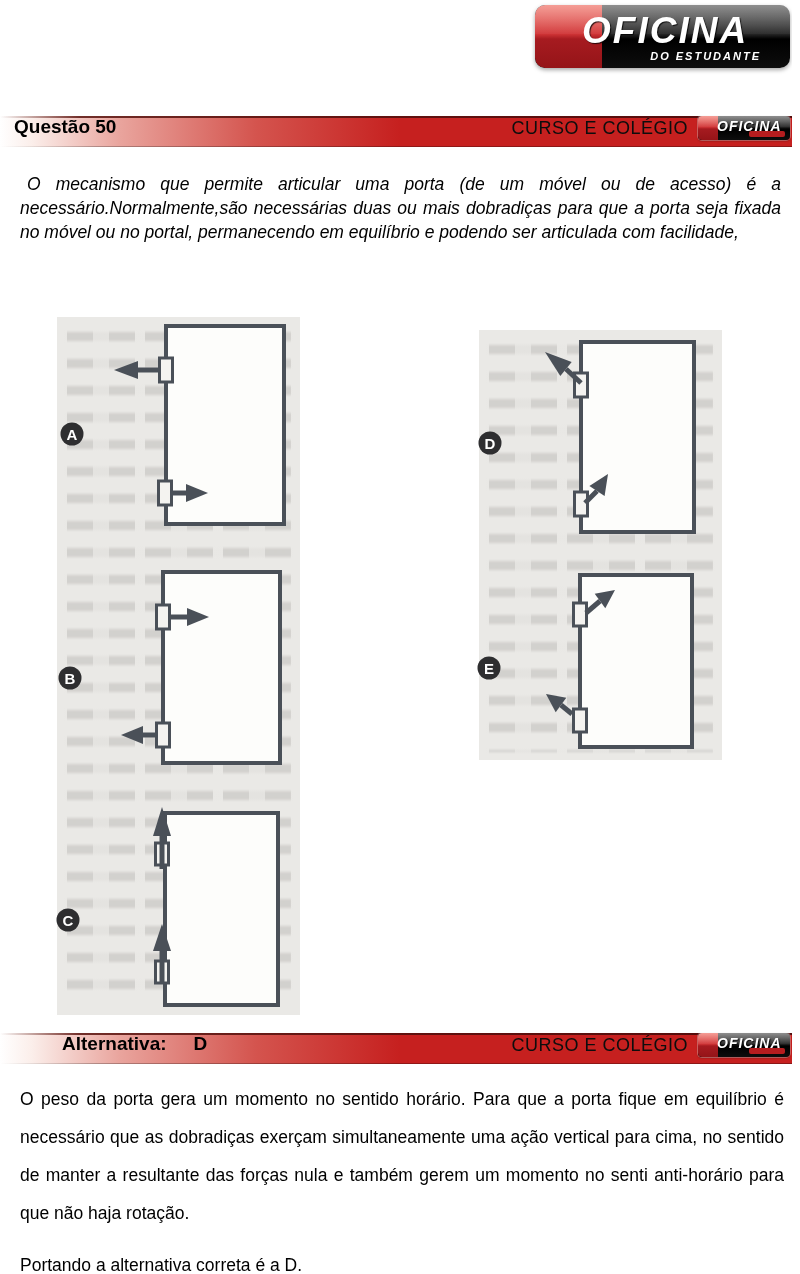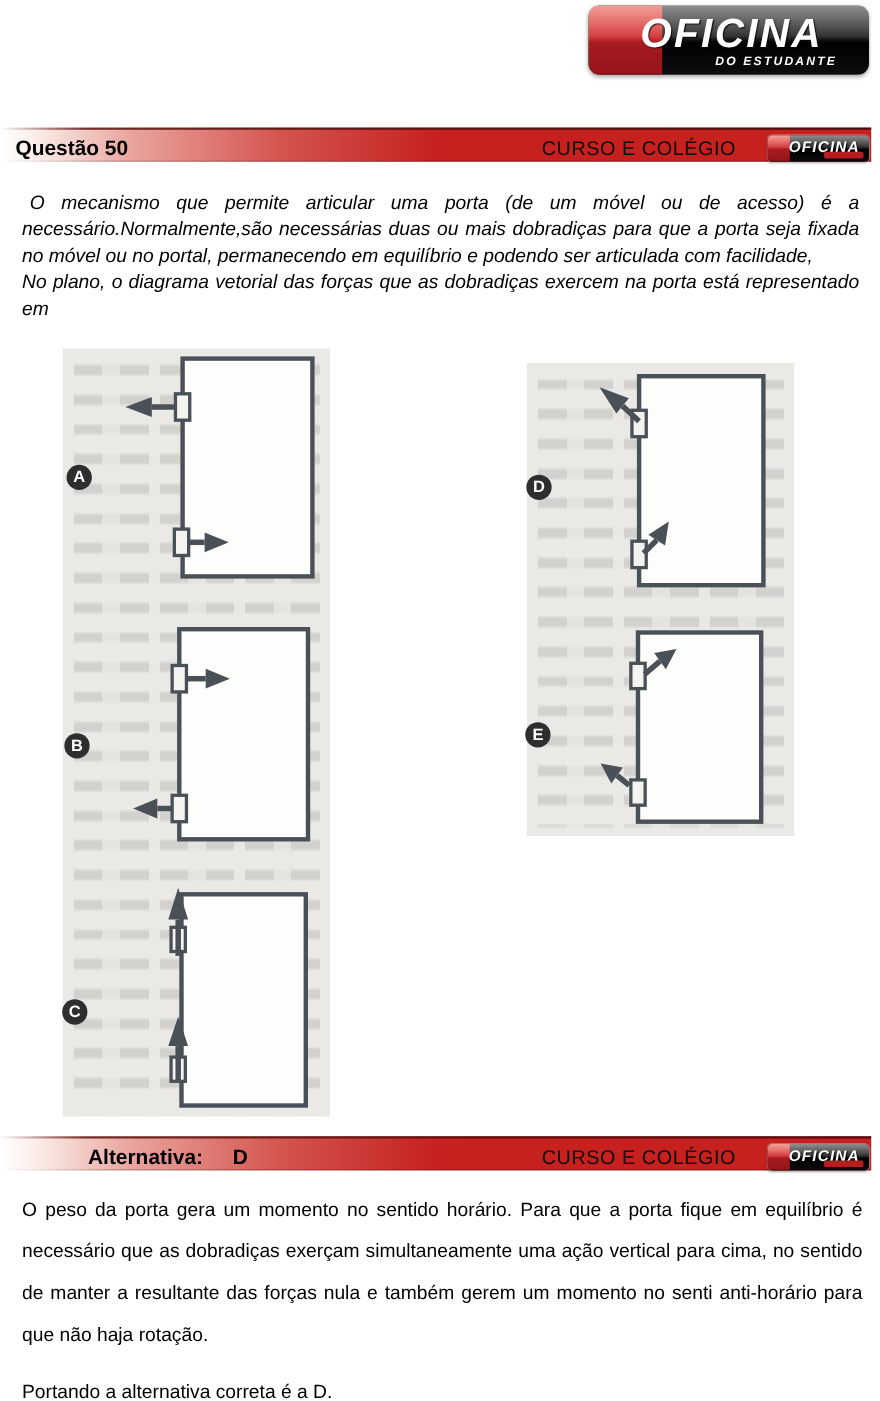--- a/index.html
+++ b/index.html
@@ -42,32 +42,32 @@
   .logo-small .mini-strip{
     position:absolute;right:5px;bottom:3px;width:36px;height:6px;
     background:#b61d1f;border-radius:2px;
   }
 
   
   .bar{
     position:absolute;left:0;width:800px;height:31px;box-sizing:border-box;
     background:linear-gradient(90deg,#ffffff 0%,#fbeeea 4%,#e9a49d 15%,#d4544e 32%,
       var(--bar_red,#c6201f) 50%,var(--bar_red,#c6201f) 100%);
-    display:flex;align-items:flex-end;
+    display:flex;align-items:flex-start;
   }
   .bar::before{content:"";position:absolute;left:0;top:0;right:0;height:2px;
     background:linear-gradient(90deg,rgba(90,20,15,0),rgba(90,20,15,.85) 10%,rgba(70,10,10,.9));}
   .bar::after{content:"";position:absolute;left:0;bottom:0;right:0;height:1px;
     background:linear-gradient(90deg,rgba(0,0,0,0),rgba(0,0,0,.25) 12%,rgba(0,0,0,.3));}
   .bar-header{top:116px;}
   .bar-answer{top:1033px;}
   .q-label{font-weight:bold;font-size:19px;padding-left:14px;}
-  .alt-label{font-weight:bold;font-size:19px;padding-left:80px;}
+  .alt-label{font-weight:bold;font-size:19px;padding-left:62px;}
   .alt-value{font-weight:bold;font-size:19px;margin-left:27px;}
-  .bar-right{margin-left:auto;display:flex;align-items:center;gap:29px;padding-right:10px;}
+  .bar-right{margin-left:auto;display:flex;align-items:center;gap:10px;padding-right:10px;}
   .curso{font-size:18px;letter-spacing:.5px;color:#0d0d0d;}
 
   
   .question-text{
     position:absolute;left:20px;top:172px;width:761px;
     font-style:italic;font-size:17.5px;line-height:24px;text-align:justify;
   }
   .question-text p{margin:0;}
   .question-text p:first-child{text-indent:7px;}
   .solution-text{
@@ -123,21 +123,20 @@
         <div class="red-cap"></div>
         <div class="gloss"></div>
         <span class="word">OFICINA</span>
         <span class="mini-strip"></span>
       </div>
     </div>
   </div>
 
   <div class="question-text">
     <p> O mecanismo que permite articular uma porta (de um móvel ou de acesso) é a necessário.Normalmente,são necessárias duas ou mais dobradiças para que a porta seja fixada no móvel ou no portal, permanecendo em equilíbrio e podendo ser articulada com facilidade,</p>
-    <p>No plano, o diagrama vetorial das forças que as dobradiças exercem na porta está representado em</p>
   </div>
 
   <div class="scan-strip scan-strip-left"></div>
   <div class="scan-strip scan-strip-right"></div>
 
   <svg class="diagrams" width="800" height="1274" viewBox="0 0 800 1274">
 
     <g>
       <rect class="door" x="166" y="326" width="118" height="198"></rect>
       <rect class="hinge" x="159.5" y="358" width="13" height="24"></rect>

